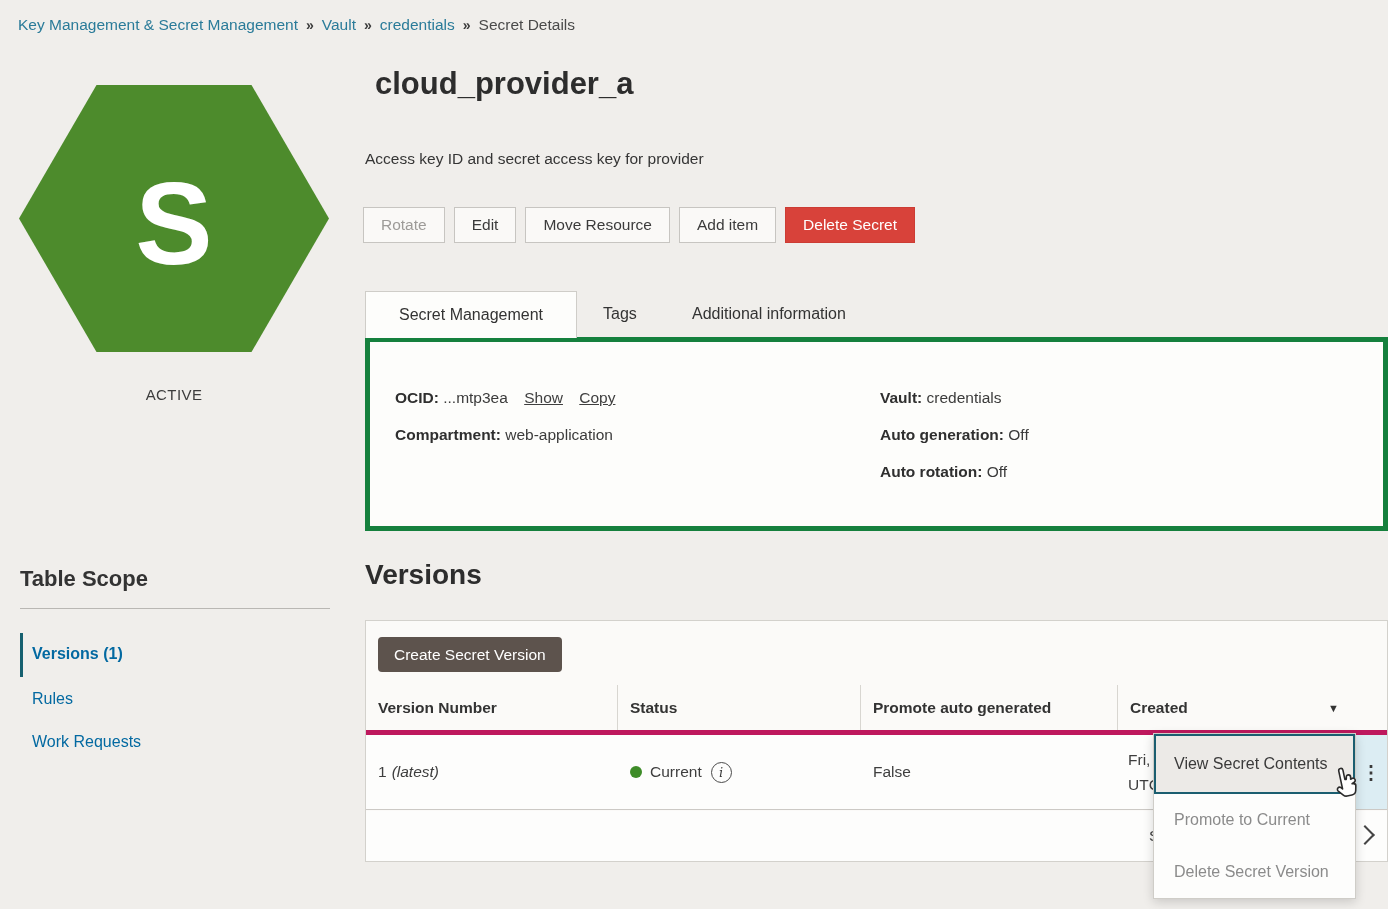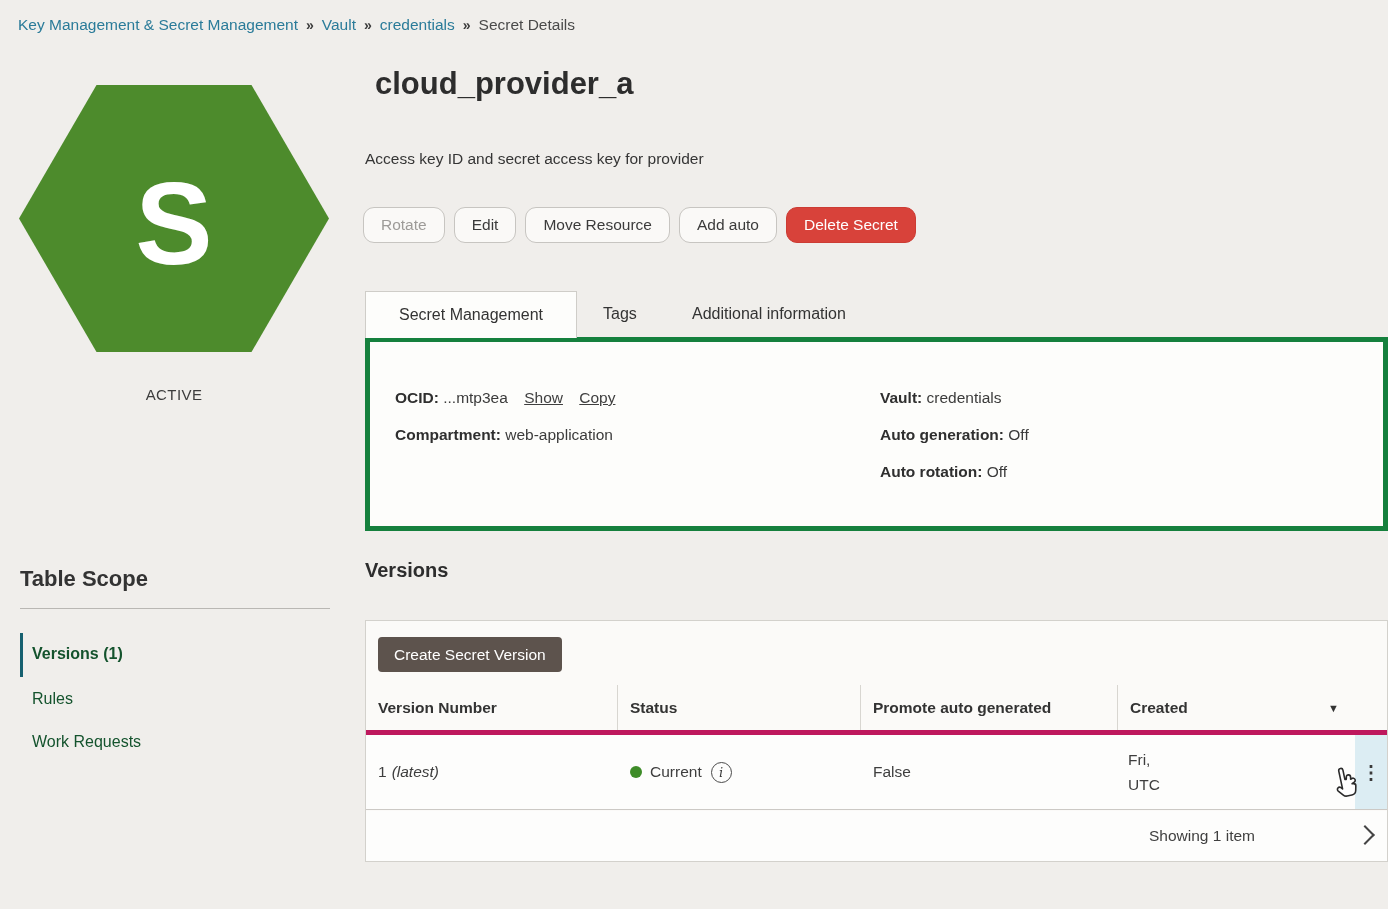--- a/index.html
+++ b/index.html
@@ -18,21 +18,21 @@
   .hexagon { position:absolute; left:19px; top:85px; width:310px; height:267px; background:#4d8b2c;
     clip-path:polygon(25% 0%, 75% 0%, 100% 50%, 75% 100%, 25% 100%, 0% 50%);
     display:flex; align-items:center; justify-content:center; }
   .hex-letter { color:#ffffff; font-size:116px; font-weight:bold; line-height:1; padding-top:10px; }
   .state-label { position:absolute; left:19px; top:386px; width:310px; text-align:center; font-size:15px; color:#3d3d3d; letter-spacing:.4px; }
   
   .title { position:absolute; left:375px; top:66px; font-size:31px; color:#2d2d2d; }
   .subtitle { position:absolute; left:365px; top:150px; font-size:15.5px; color:#353535; }
   
   .actions { position:absolute; left:363px; top:207px; display:flex; gap:9px; }
-  .btn { height:36px; padding:0 17px; border:1px solid #c7c5c1; background:#faf9f7; border-radius:11px;
+  .btn { height:36px; padding:0 17px; border:1px solid #c7c5c1; background:#faf9f7; border-radius:0;
     font-size:15.5px; color:#3b3b3b; display:flex; align-items:center; cursor:pointer;
     font-family:"Liberation Sans", sans-serif; }
   .btn-disabled { color:#9d9b98; }
   .btn-danger { background:#d8423a; border-color:#cc3c34; color:#ffffff; }
   
   .tab { font-size:16px; color:#333333; cursor:pointer; }
   .tab-active { position:absolute; left:365px; top:291px; width:212px; height:47px; background:#fdfdfb;
     border:1px solid #cfcdc8; border-bottom:none; z-index:2; display:flex; align-items:center; justify-content:center; }
   .tab-plain { position:absolute; top:291px; height:46px; display:flex; align-items:center; }
   .tab-tags { left:603px; }
@@ -43,26 +43,26 @@
   .info-col { position:absolute; top:44px; font-size:15.5px; line-height:23px; }
   .col-left { left:25px; }
   .col-right { left:510px; }
   .info-row { margin-bottom:14px; color:#3b3b3b; }
   .info-row b { color:#2f2f2f; }
   .ilink { color:#3f3f3f; text-decoration:underline; margin-left:12px; cursor:pointer; }
   
   .scope-title { position:absolute; left:20px; top:566px; font-size:22px; color:#333333; }
   .scope-divider { position:absolute; left:20px; top:608px; width:310px; height:1px; background:#b9b7b3; }
   .nav-bar { position:absolute; left:20px; top:633px; width:3px; height:44px; background:#16606f; }
-  .nav-item { position:absolute; left:32px; font-size:16px; color:#14532d; cursor:pointer; }
+  .nav-item { position:absolute; left:32px; font-size:16px; color:#0369a1; cursor:pointer; }
   .nav-active { top:645px; font-weight:bold; }
   .nav-rules { top:690px;text-align:center; }
   .nav-work { top:733px; }
   
-  .versions-heading { position:absolute; left:365px; top:559px; font-size:20px; color:#2d2d2d; }
+  .versions-heading { position:absolute; left:365px; top:559px; font-size:28px; color:#2d2d2d; }
   .table-card { position:absolute; left:365px; top:620px; width:1023px; height:242px;
     background:#fbfaf8; border:1px solid #d3d1cc; }
   .create-btn { position:absolute; left:12px; top:16px; height:35px; padding:0 16px; background:#5d534d;
     border:none; border-radius:4px; color:#ffffff; font-size:15.5px; display:flex; align-items:center;
     cursor:pointer; font-family:"Liberation Sans", sans-serif; }
   .thead { position:absolute; left:0; top:64px; width:100%; height:50px; border-bottom:5px solid #be185d; display:flex;justify-content:space-between; }
   .th { display:flex; align-items:center; padding:0 12px; font-weight:bold; font-size:15.5px; color:#333333; }
   .th-sep { border-right:1px solid #d8d6d1; }
   .w1 { width:252px; } .w2 { width:243px; } .w3 { width:257px; } .w4 { width:237px; } .w5 { width:32px; }
   .th-created { justify-content:space-between; padding-right:16px; }
@@ -110,21 +110,21 @@
   </div>
   <div class="state-label">ACTIVE</div>
 
   <h1 class="title">cloud_provider_a</h1>
   <div class="subtitle">Access key ID and secret access key for provider</div>
 
   <div class="actions">
     <button class="btn btn-disabled">Rotate</button>
     <button class="btn">Edit</button>
     <button class="btn">Move Resource</button>
-    <button class="btn">Add auto</button>
+    <button class="btn">Add item</button>
     <button class="btn btn-danger">Delete Secret</button>
   </div>
 
   <div class="tab tab-active">Secret Management</div>
   <div class="tab tab-plain tab-tags">Tags</div>
   <div class="tab tab-plain tab-additional">Additional information</div>
 
   <section class="info-panel">
     <div class="info-col col-left">
       <div class="info-row">
@@ -195,18 +195,23 @@
         <span class="kebab">⋮</span>
       </div>
     </div>
 
     <div class="tfoot">
       <span class="foot-text">Showing 1 item</span>
       <span class="next-chevron"></span>
     </div>
   </section>
 
+  <div class="context-menu">
+    <div class="menu-item menu-item-hl">View Secret Contents</div>
+    <div class="menu-item">Promote to Current</div>
+    <div class="menu-item">Delete Secret Version</div>
+  </div>
 
   <svg class="cursor-hand" viewBox="0 0 32 32" width="34" height="34">
     <path d="M12.6 3.8c0-1.2.9-2.1 2-2.1 1.2 0 2 .9 2 2.1v8.9l1.3.2.5-2.2c.2-1.1 1.3-1.8 2.4-1.5 1 .3 1.7 1.3 1.5 2.4l-.4 2.1 1.3-.5c1-.4 2.2.1 2.6 1.2.4 1 0 2.2-1.1 2.6l-2.3 1 1.5.3c1.1.3 1.8 1.4 1.5 2.5l-1 4.2c-.5 2-2.3 3.4-4.4 3.4h-4.6c-1.3 0-2.5-.6-3.3-1.6l-3.9-4.7c-.7-.9-.6-2.2.3-2.9.9-.7 2.1-.6 2.9.3l1.2 1.5V3.8z" fill="#ffffff" stroke="#2b2b2b" stroke-width="1.5" stroke-linejoin="round"></path>
   </svg>
 
 </div>
 
 </body></html>

